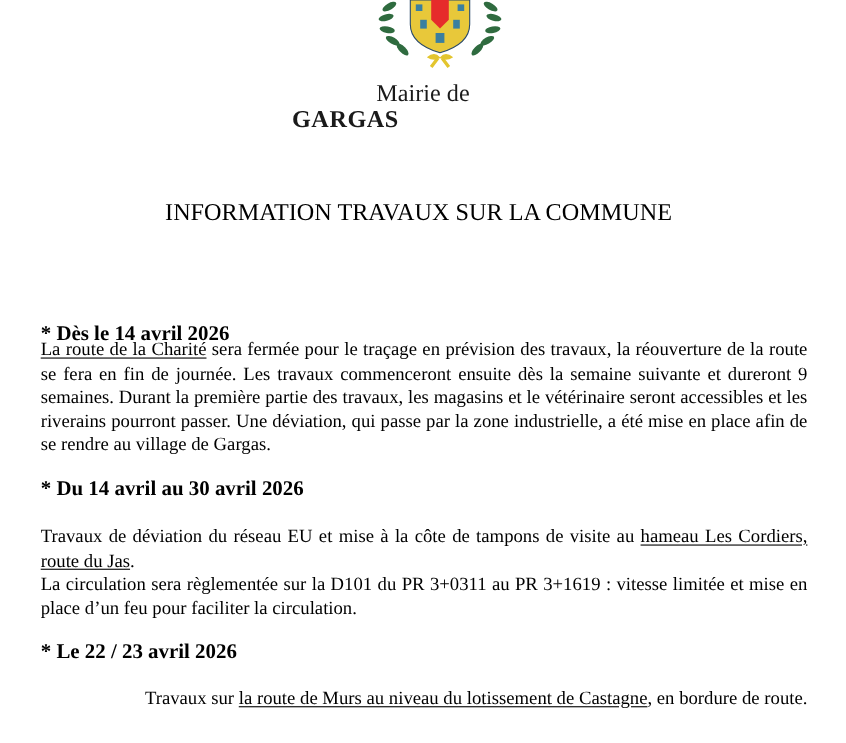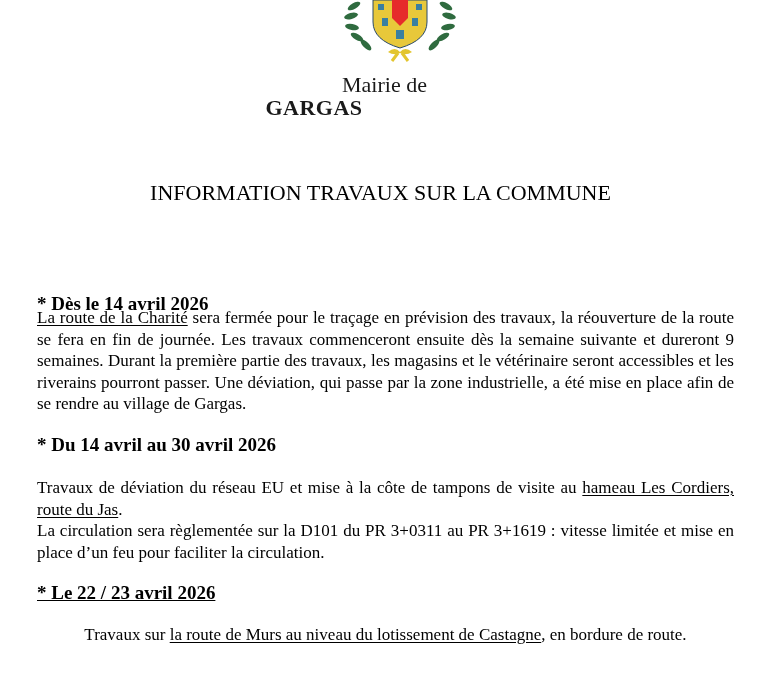--- a/index.html
+++ b/index.html
@@ -49,14 +49,14 @@
 </div>
 
 <div class="title">INFORMATION TRAVAUX SUR LA COMMUNE</div>
 
 <div class="section-h" style="top:265px;margin-top:28px;">* Dès le 14 avril 2026</div>
 <div class="para" style="top:307px;"><u>La route de la Charité</u><span> sera fermée pour le traçage en prévision des travaux, la réouverture de la route se fera en fin de journée. Les travaux commenceront ensuite dès la semaine suivante et dureront 9 semaines. Durant la première partie des travaux, les magasins et le vétérinaire seront accessibles et les riverains pourront passer. Une déviation, qui passe par la zone industrielle, a été mise en place afin de se rendre au village de Gargas.</span></div>
 
 <div class="section-h" style="top:434px;text-align:right;">* Du 14 avril au 30 avril 2026</div>
 <div class="para" style="top:477px;"><span>Travaux de déviation du réseau EU et mise à la côte de tampons de visite au </span><u>hameau Les Cordiers, route du Jas</u><span>.</span><br><span>La circulation sera règlementée sur la D101 du PR 3+0311 au PR 3+1619 : vitesse limitée et mise en place d’un feu pour faciliter la circulation.</span></div>
 
-<div class="section-h" style="top:582px;text-decoration:underline;">* Le 22 / 23 avril 2026</div>
-<div class="para" style="top:624px; text-align:center;"><span>Travaux sur </span><u>la route de Murs au niveau du lotissement de Castagne</u><span>, en bordure de route.</span></div>
+<div class="section-h" style="top:582px;">* Le 22 / 23 avril 2026</div>
+<div class="para" style="top:624px; text-align:right;"><span>Travaux sur </span><u>la route de Murs au niveau du lotissement de Castagne</u><span>, en bordure de route.</span></div>
 
 </body></html>

